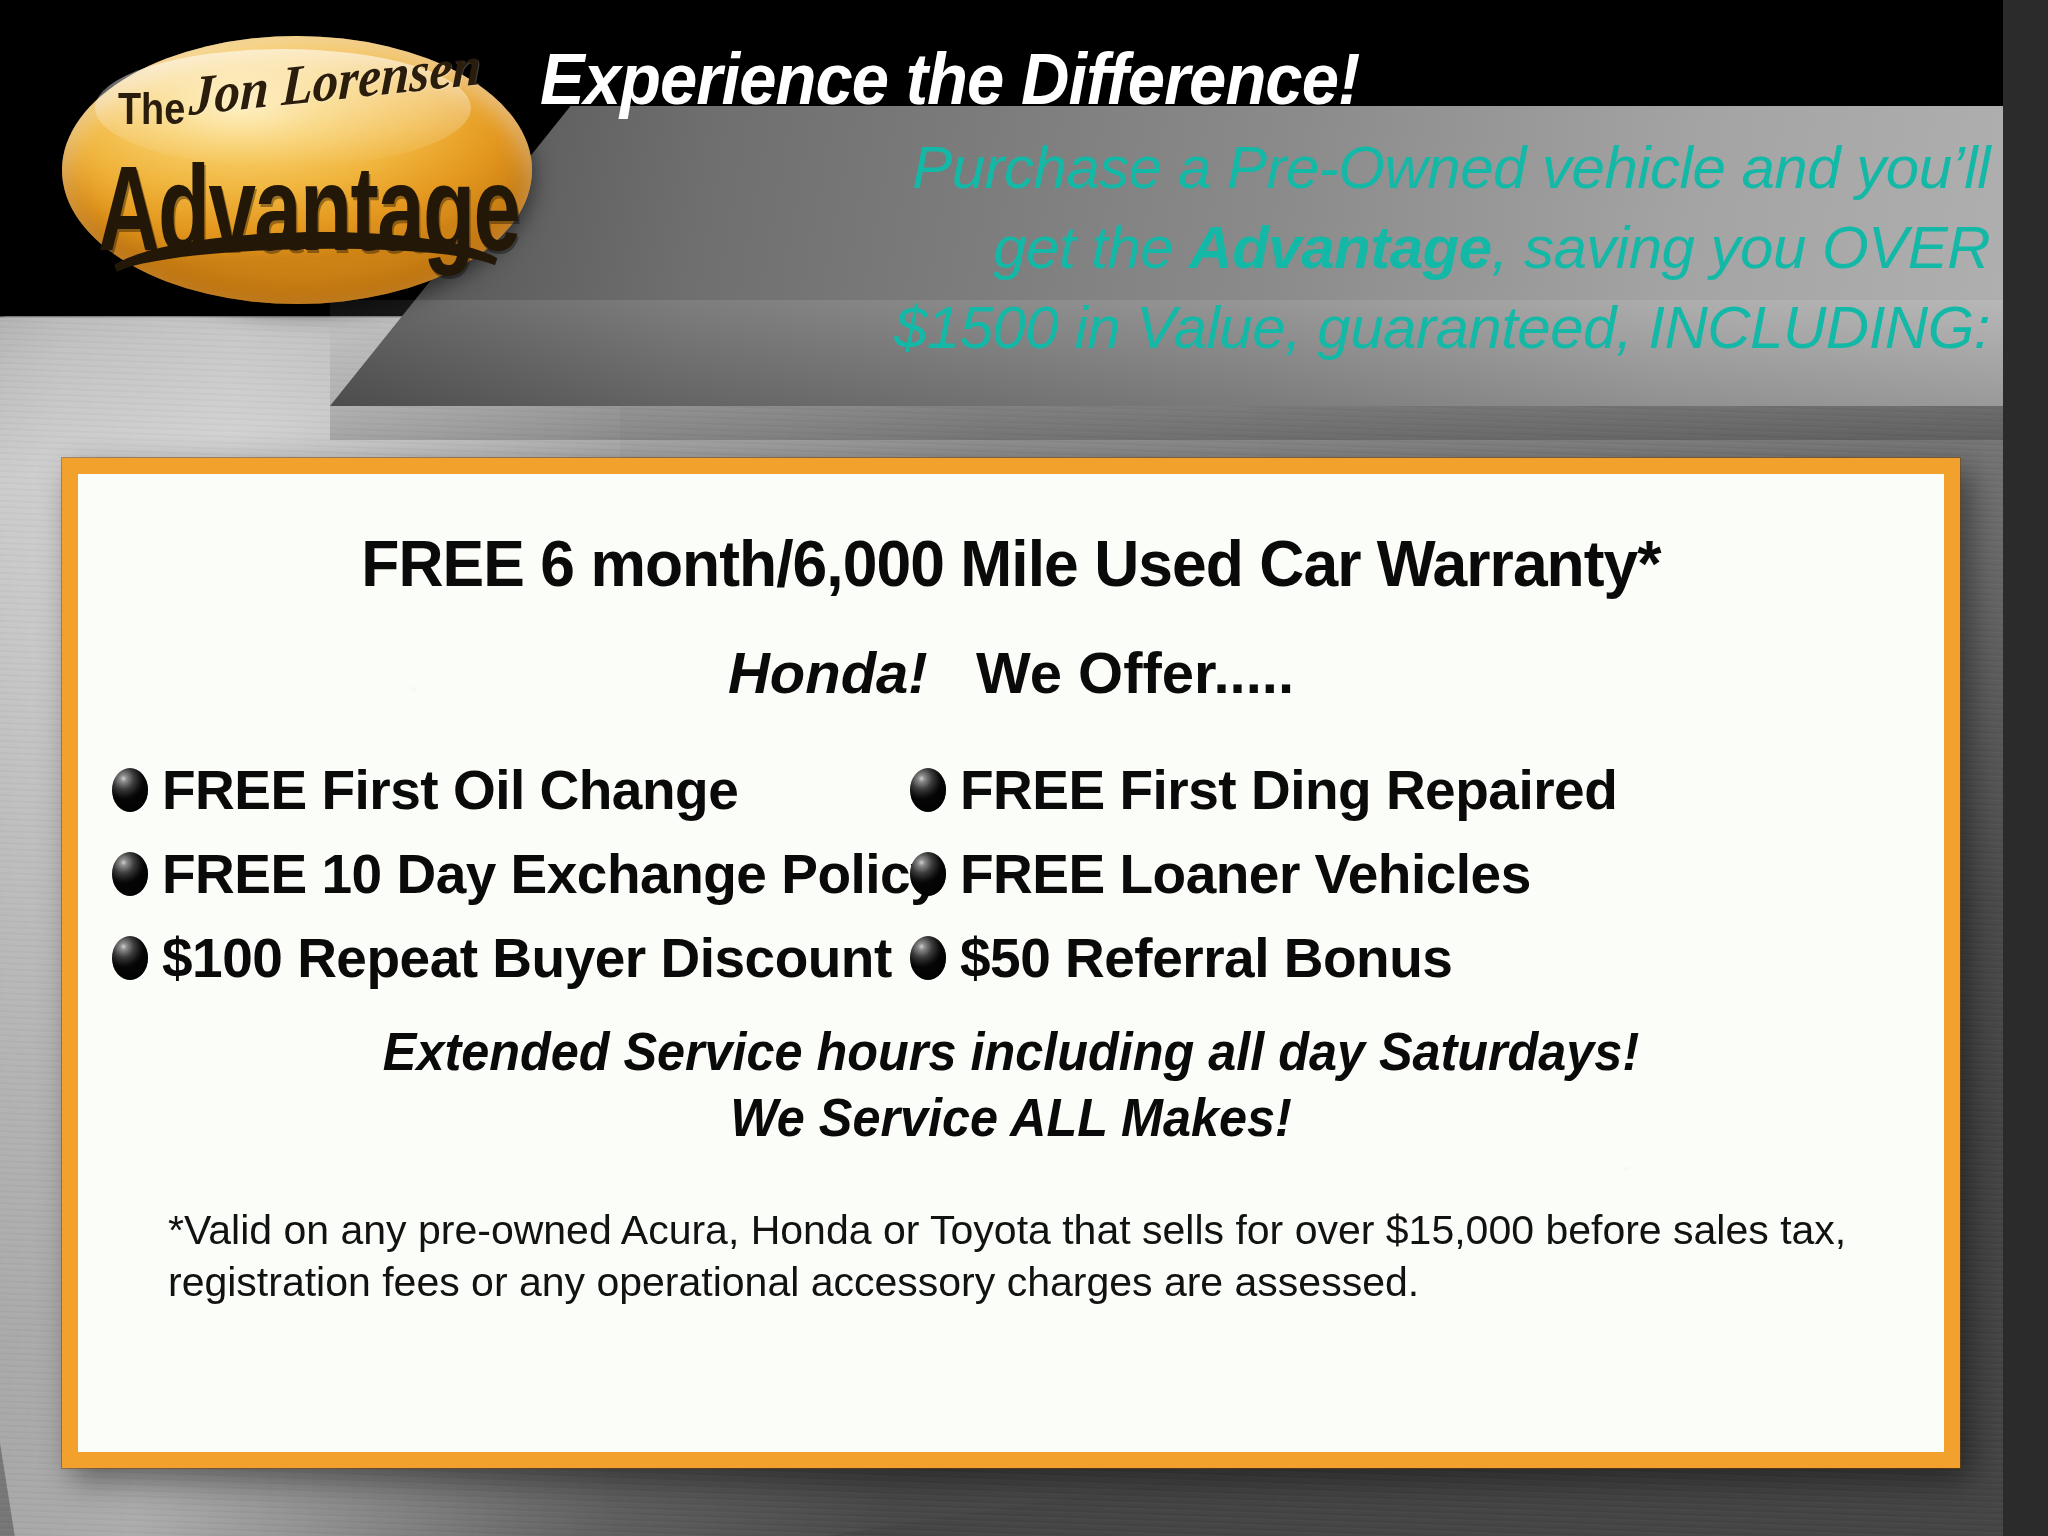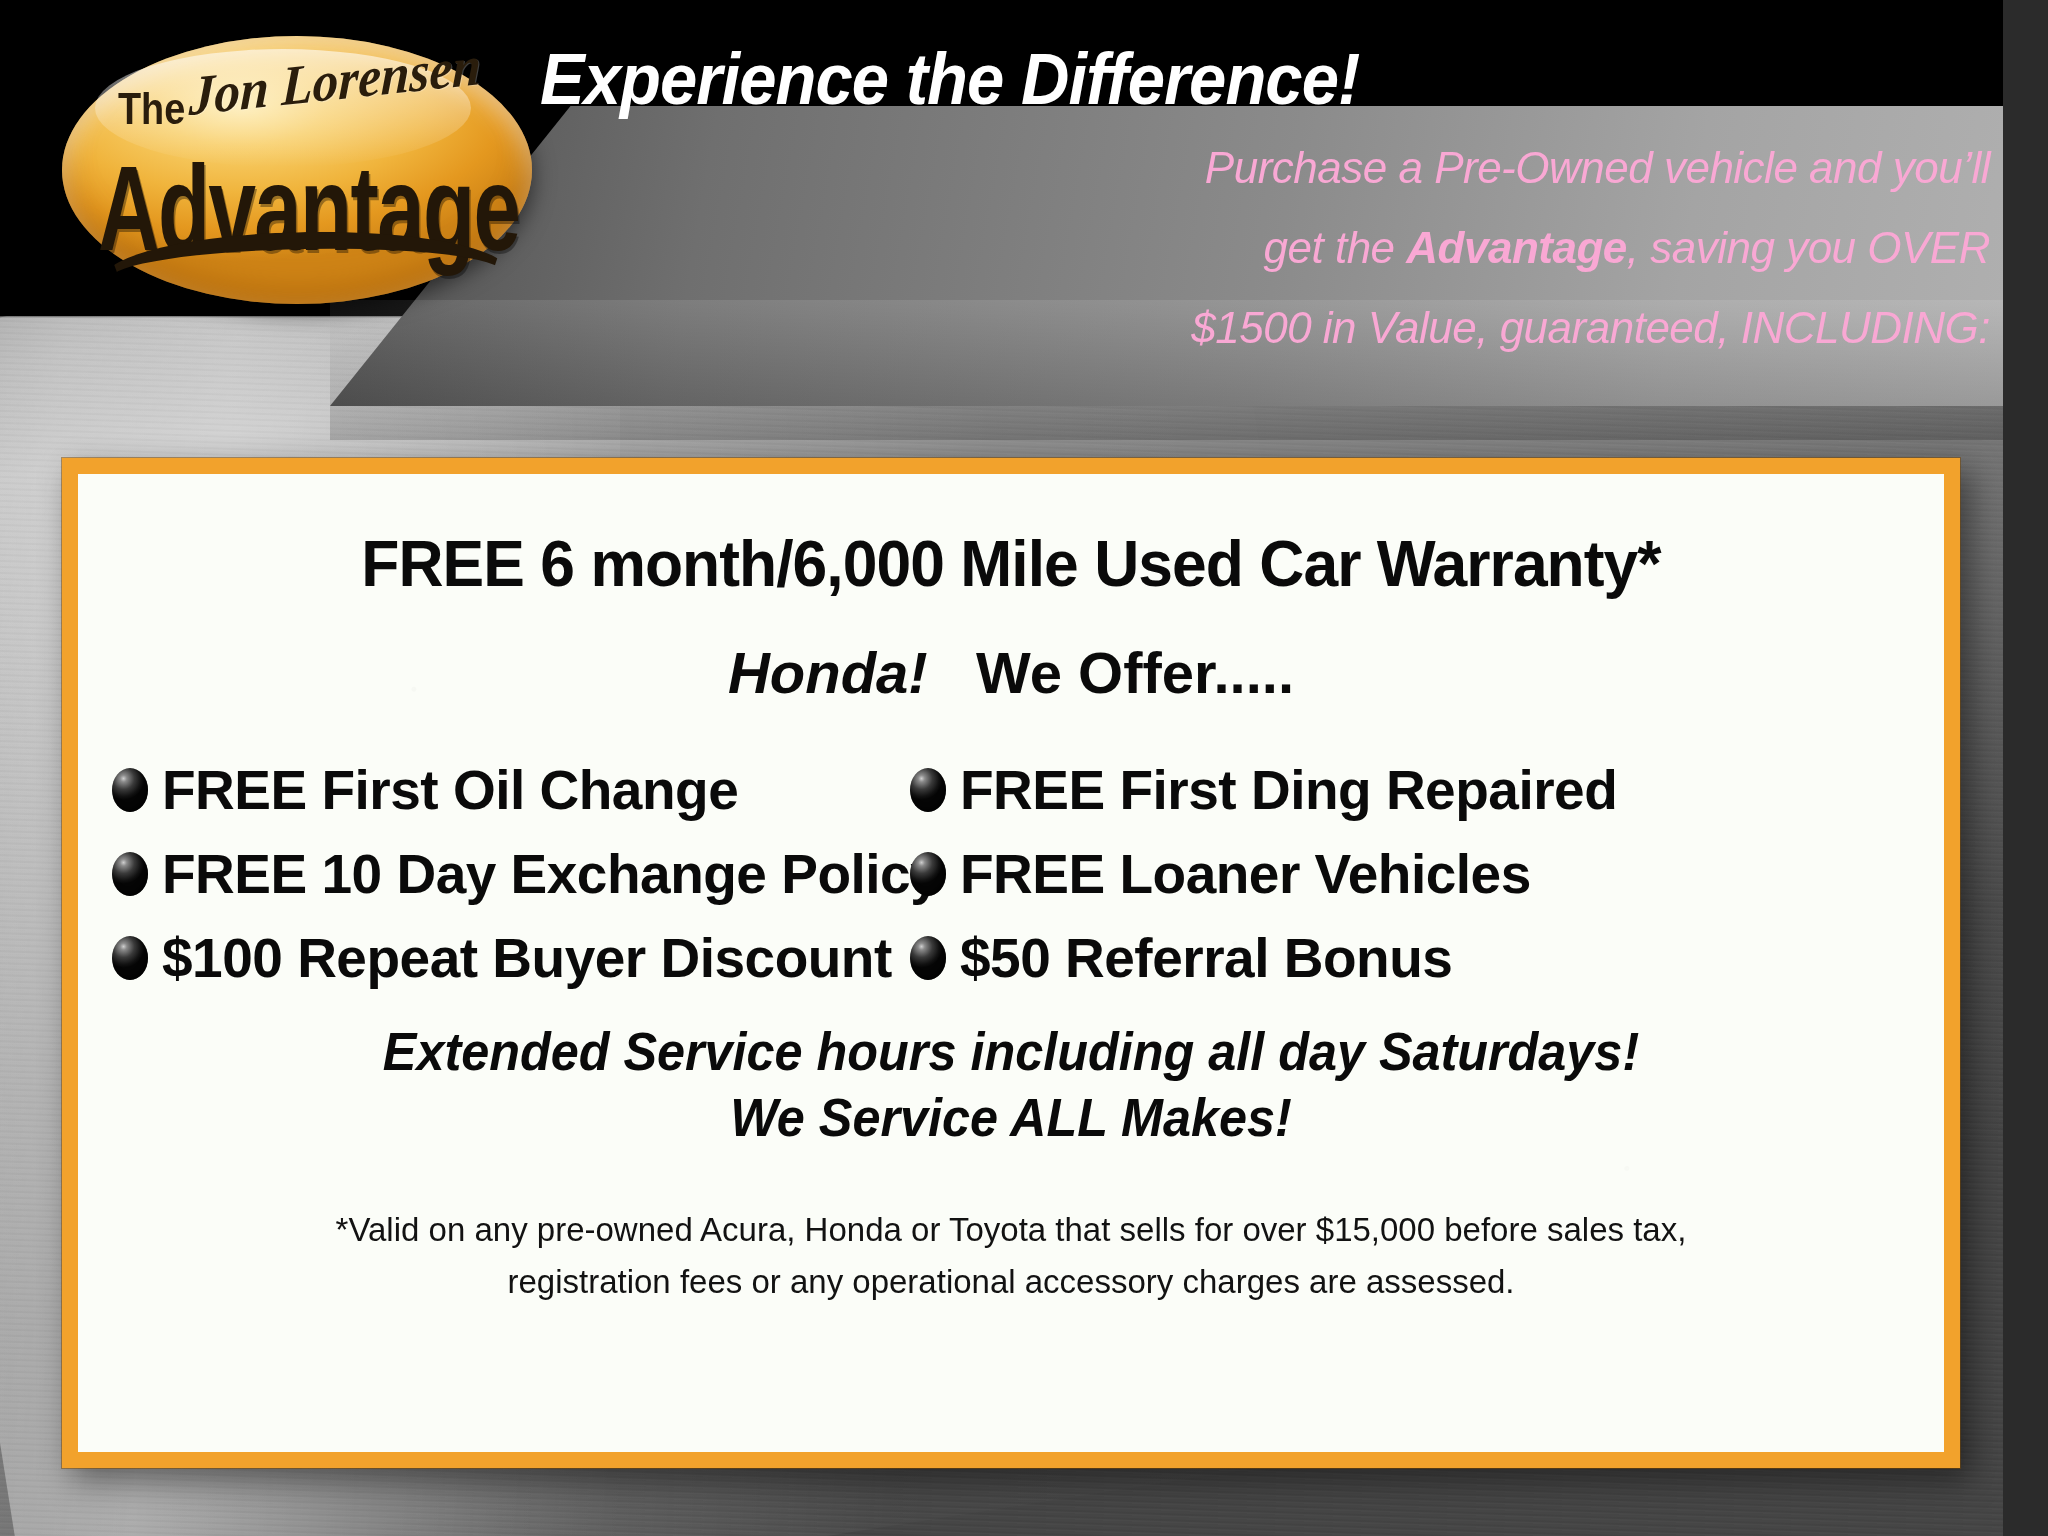--- a/index.html
+++ b/index.html
@@ -182,22 +182,22 @@
     letter-spacing: -1px;
     transform: scaleX(.93);
     transform-origin: left top;
     white-space: nowrap;
   }
   .subhead {
     position: absolute;
     left: 470px; top: 128px;
     width: 1520px;
     text-align: right;
-    color: #f9a8d4;
-    font-size: 44px;
+    color: #14b8a6;
+    font-size: 60px;
     font-style: italic;
     line-height: 80px;
     letter-spacing: -.5px;
   }
   .subhead b {
     font-weight: 700;
     font-style: italic;
   }
   .subhead .ln { display: block; white-space: nowrap; }
 
@@ -294,22 +294,22 @@
     color: #0a0a0a;
     line-height: 66px;
     transform: scaleX(.95);
   }
   .service .ln { display: block; }
 
   
   .fineprint {
     position: absolute;
     left: 90px; right: 90px; top: 730px;
-    text-align: center;
-    font-size: 33px;
+    text-align: left;
+    font-size: 41px;
     color: #121212;
     line-height: 52px;
   }
   .fineprint .ln { display: block; }
 </style>
 </head>
 <body>
 
 <div id="stage">
 

